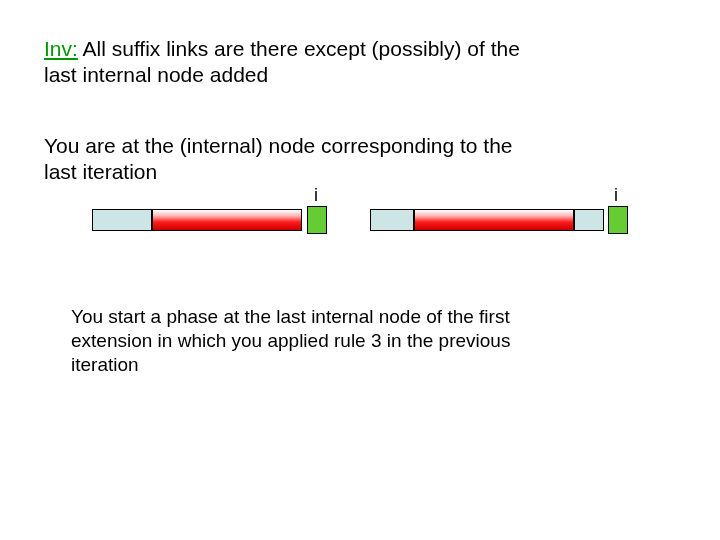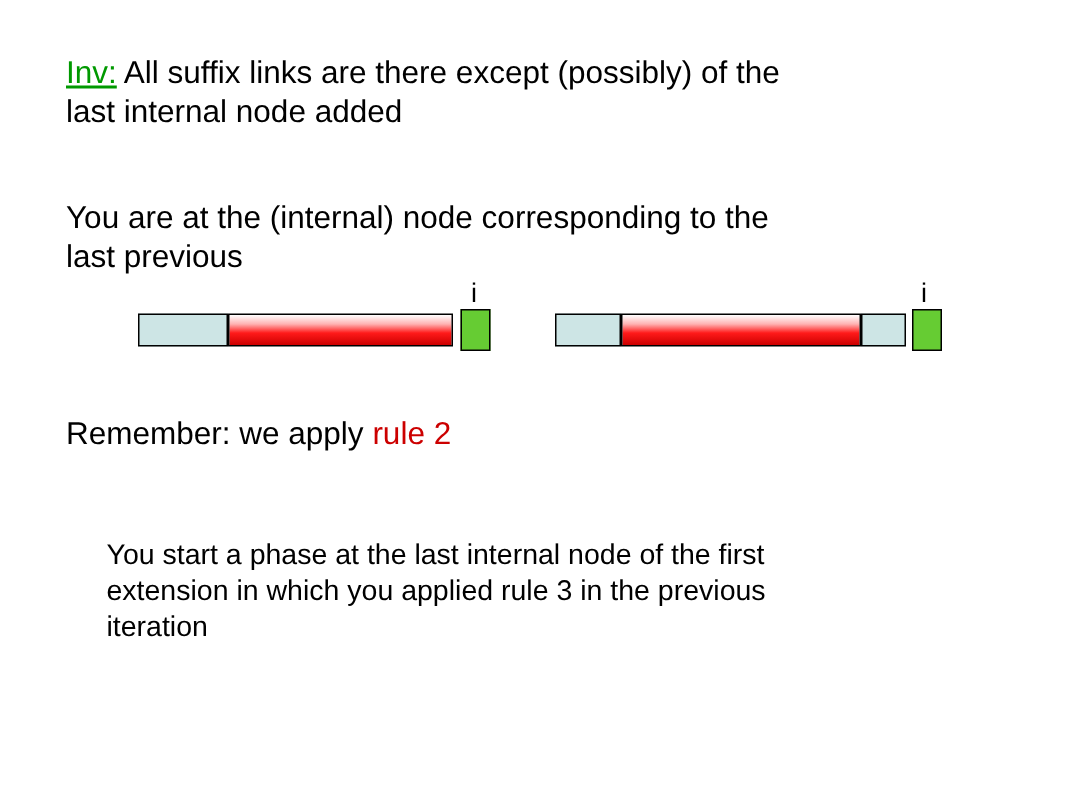--- a/index.html
+++ b/index.html
@@ -91,21 +91,21 @@
 <body>
 
 <div class="slide">
 
   <div class="line1">
     <span class="inv">Inv:</span><span> All suffix links are there except (possibly) of the last internal node added</span>
   </div>
 
   <div class="gap1"></div>
 
-  <div class="line2">You are at the (internal) node corresponding to the last previous</div>
+  <div class="line2">You are at the (internal) node corresponding to the last iteration</div>
 
   <div class="diagram-row">
 
     <div class="seq-group" style="left:48px; width:260px;">
       <div class="i-label" style="left:222px;">i</div>
       <div class="bar-row">
         <div class="seg seg-pale" style="left:0px;   width:60px;"></div>
         <div class="seg seg-red" style="left:60px;  width:150px;"></div>
         <div class="seg-green" style="left:215px; width:20px;"></div>
       </div>
@@ -116,21 +116,18 @@
       <div class="bar-row">
         <div class="seg seg-pale" style="left:0px;   width:44px;"></div>
         <div class="seg seg-red" style="left:44px;  width:160px;"></div>
         <div class="seg seg-pale" style="left:204px; width:30px;"></div>
         <div class="seg-green" style="left:238px; width:20px;"></div>
       </div>
     </div>
 
   </div>
 
-  <div class="line3">
-    <span>Remember: we apply </span><span class="rule2">rule 2</span>
-  </div>
 
   <div class="gap2"></div>
 
   <div class="line4">You start a phase at the last internal node of the first extension in which you applied rule 3 in the previous iteration</div>
 
 </div>
 
 </body></html>

